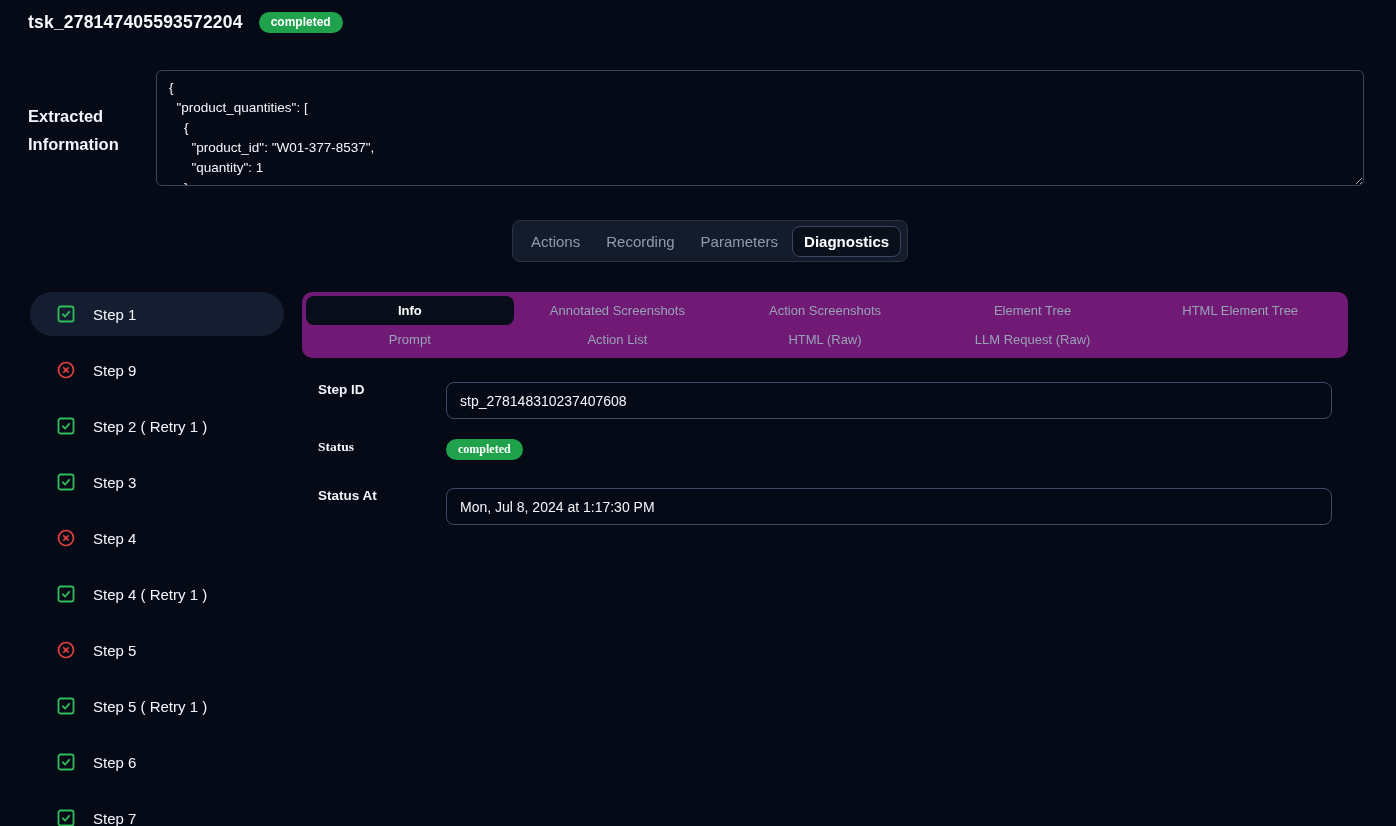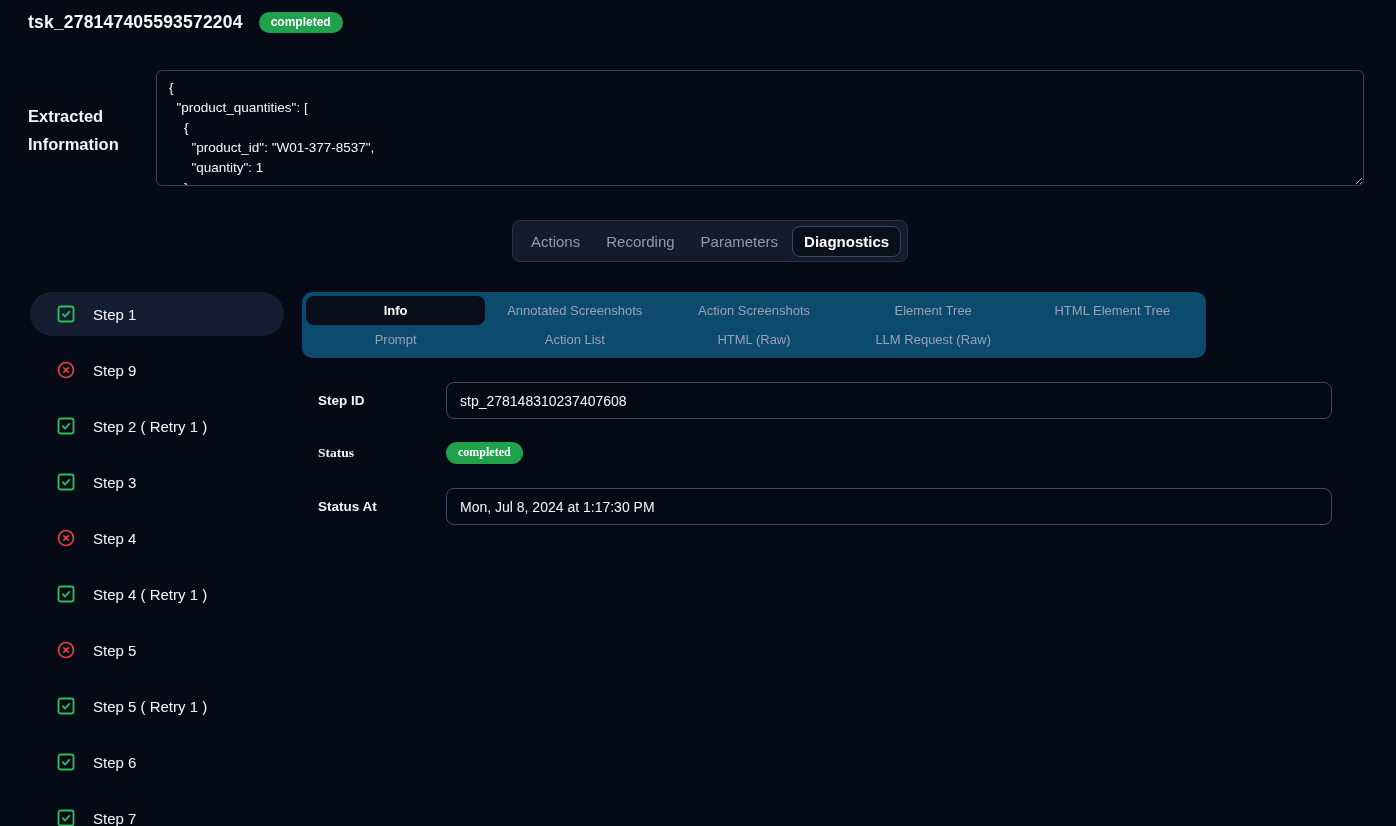--- a/index.html
+++ b/index.html
@@ -63,34 +63,34 @@
     display: flex; align-items: center; gap: 17px;
     height: 44px; padding-left: 26px; margin-bottom: 12px;
     border-radius: 24px; cursor: pointer;
   }
   .step-item.selected { background: #151e31; }
   .step-item .icon { width: 20px; height: 20px; flex: 0 0 20px; display: block; }
   .step-label { font-size: 15px; font-weight: 500; color: #f4f6fa; white-space: nowrap; }
 
   
   .subtabbar {
-    position: absolute; left: 302px; top: 292px; width: 904px; height: 66px;
-    background: #0c4a6e; border-radius: 10px;
+    position: absolute; left: 302px; top: 292px; width: 1046px; height: 66px;
+    background: #701a75; border-radius: 10px;
     display: grid; grid-template-columns: repeat(5, 1fr); grid-template-rows: 1fr 1fr;
     padding: 4px; align-items: stretch;
   }
   .subtab {
     display: flex; align-items: center; justify-content: center;
     color: #98a2b6; font-size: 13px; font-weight: 500;
     border-radius: 8px; cursor: pointer; white-space: nowrap;
   }
   .subtab.selected { background: #080d1a; color: #ffffff; font-weight: 600; }
 
   
-  .info-row { position: absolute; display: flex; align-items: center; }
+  .info-row { position: absolute; display: flex; align-items: flex-start; }
   .info-row .field-label { width: 128px; font-size: 13.5px; font-weight: 600; color: #f2f4f8; flex: 0 0 128px; }
   .row-step-id    { left: 318px; top: 382px; height: 37px; }
   .row-status     { left: 318px; top: 439px; height: 28px; font-family: Liberation Serif, serif; }
   .row-created-at { left: 318px; top: 488px; height: 37px; }
   .field-input {
     width: 886px; height: 37px;
     background: transparent; color: #f5f7fa;
     border: 1px solid #3e4a64; border-radius: 8px;
     font-family: "Liberation Sans", sans-serif;
     font-size: 14px; padding: 0 13px; outline: none;

